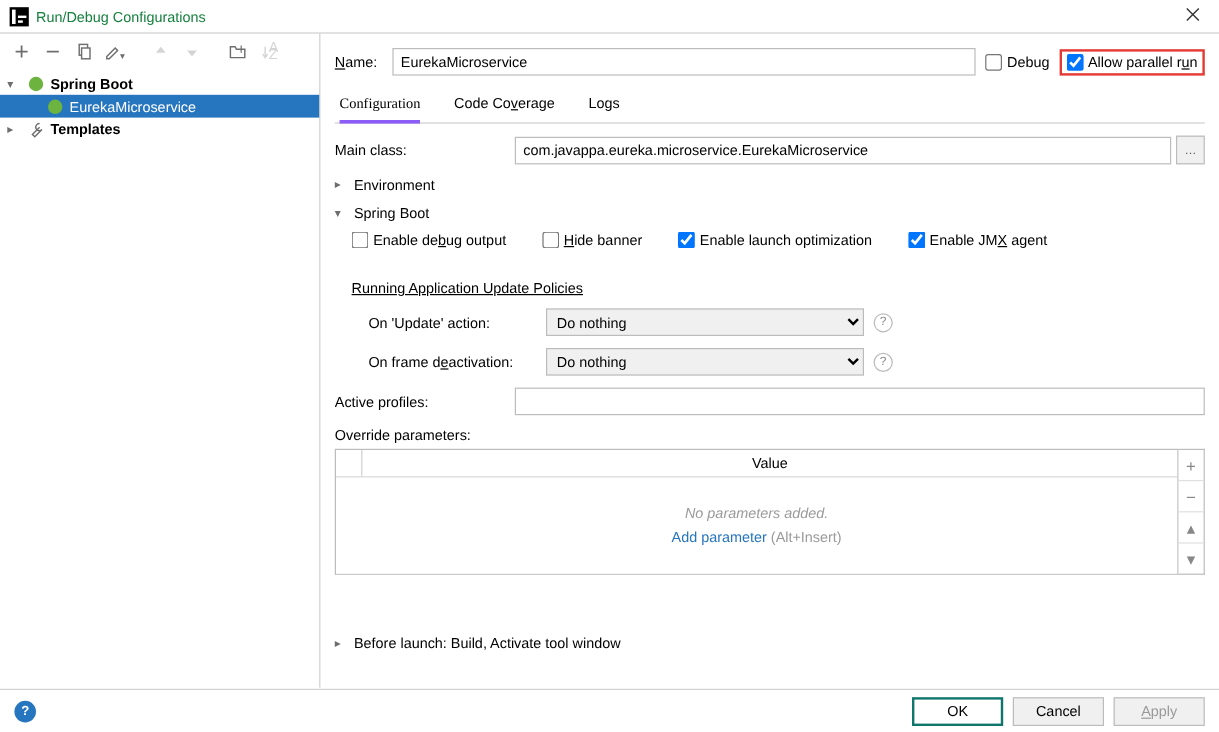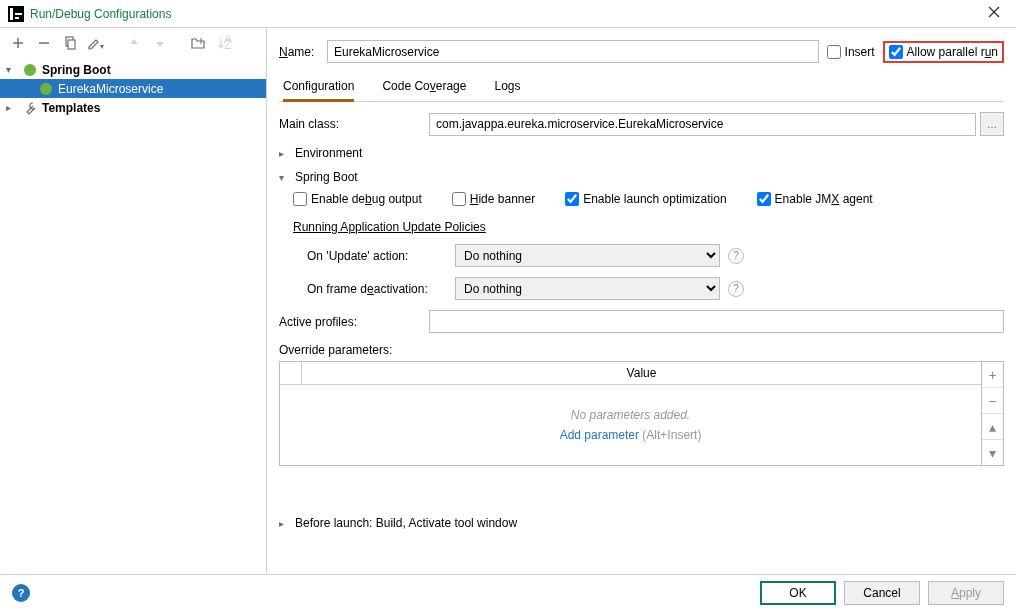--- a/index.html
+++ b/index.html
@@ -39,34 +39,34 @@
 .toprow .lbl { width: 40px; }
 .toprow input[type=text] { flex: 1; height: 23px; border: 1px solid #bcbcbc; padding: 0 6px; }
 .checkbox-wrap { display: flex; align-items: center; gap: 4px; white-space: nowrap; }
 .checkbox-wrap input { width: 14px; height: 14px; }
 .highlight-box { border: 2px solid #e53935; padding: 2px 4px; display: flex; align-items: center; }
 .underline-letter { text-decoration: underline; }
 
 
 .tabs { display: flex; gap: 28px; border-bottom: 1px solid #d0d0d0; padding: 0 4px; }
 .tab { padding: 6px 0; cursor: pointer; color: #000; }
-.tab.active { border-bottom: 3px solid #a16207; margin-bottom: -1px; font-weight: 400; }
+.tab.active { border-bottom: 3px solid #8b5cf6; margin-bottom: -1px; font-weight: 400; font-family: Liberation Serif, serif; }
 
 
 .config { padding: 10px 0 0 0; }
 .formrow { display: flex; align-items: center; margin-bottom: 10px; }
 .formrow .flabel { width: 150px; }
 .formrow input[type=text] { flex: 1; height: 23px; border: 1px solid #bcbcbc; padding: 0 6px; }
 .browse-btn { width: 24px; height: 24px; border: 1px solid #bcbcbc; background: #f0f0f0; margin-left: 4px; display: flex; align-items: center; justify-content: center; cursor: pointer; font-size: 10px; color: #555;}
 
 .section { margin-bottom: 10px; }
 .section-header { display: flex; align-items: center; gap: 4px; cursor: pointer; color: #000; margin-bottom: 8px; }
 .section-header .arrow { width: 12px; font-size: 10px; color: #6e6e6e; }
 
-.checkrow { display: flex; gap: 30px; margin-left: 14px; margin-bottom: 14px; flex-wrap: wrap; }
+.checkrow { display: flex; gap: 30px; margin-left: 14px; margin-bottom: 26px; flex-wrap: wrap; }
 .subheading { margin-left: 14px; margin-bottom: 10px; text-decoration: underline; }
 .policyrow { display: flex; align-items: center; margin-left: 28px; margin-bottom: 10px; gap: 8px; }
 .policyrow .plabel { width: 140px; }
 .policyrow select { width: 265px; height: 23px; border: 1px solid #bcbcbc; background: #f0f0f0; padding: 0 4px; }
 .help-icon { width: 16px; height: 16px; border: 1px solid #bbb; border-radius: 50%; display: flex; align-items: center; justify-content: center; font-size: 10px; color: #888; cursor: pointer; }
 
 
 .override-area { }
 .override-label { margin-bottom: 4px; }
 .override-container { display: flex; }
@@ -197,21 +197,21 @@
       </div>
     </div>
   </div>
 
   <div class="main">
     <div class="toprow">
       <span class="lbl"><span class="underline-letter">N</span>ame:</span>
       <input type="text" value="EurekaMicroservice" style="">
       <label class="checkbox-wrap">
         <input type="checkbox" style="">
-          <span>Insert</span>
+          <span>Debug</span>
       </label>
       <div class="highlight-box">
         <label class="checkbox-wrap">
           <input type="checkbox" checked="" style="">
             <span>Allow parallel r<span class="underline-letter">u</span>n</span>
         </label>
       </div>
     </div>
 
     <div class="tabs">

